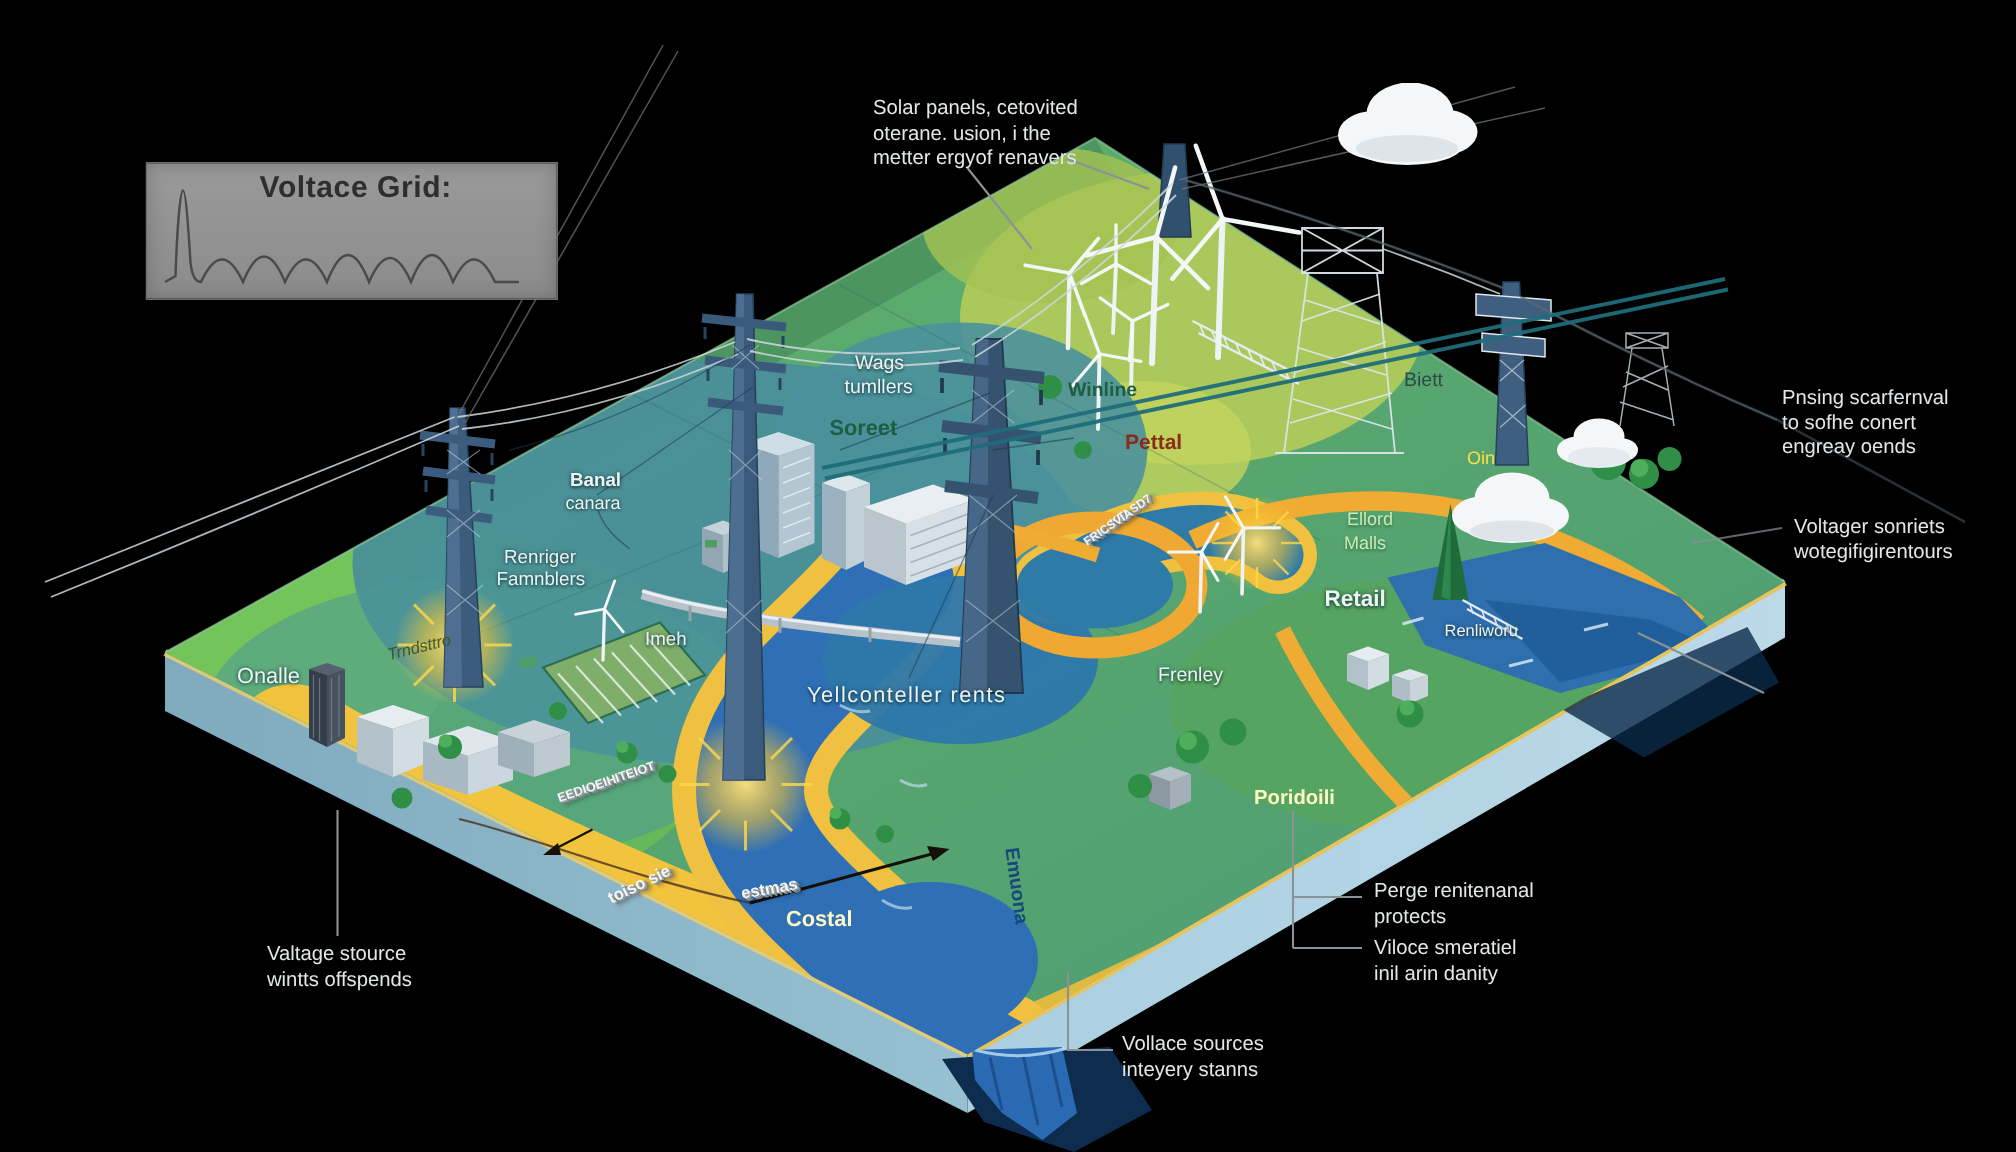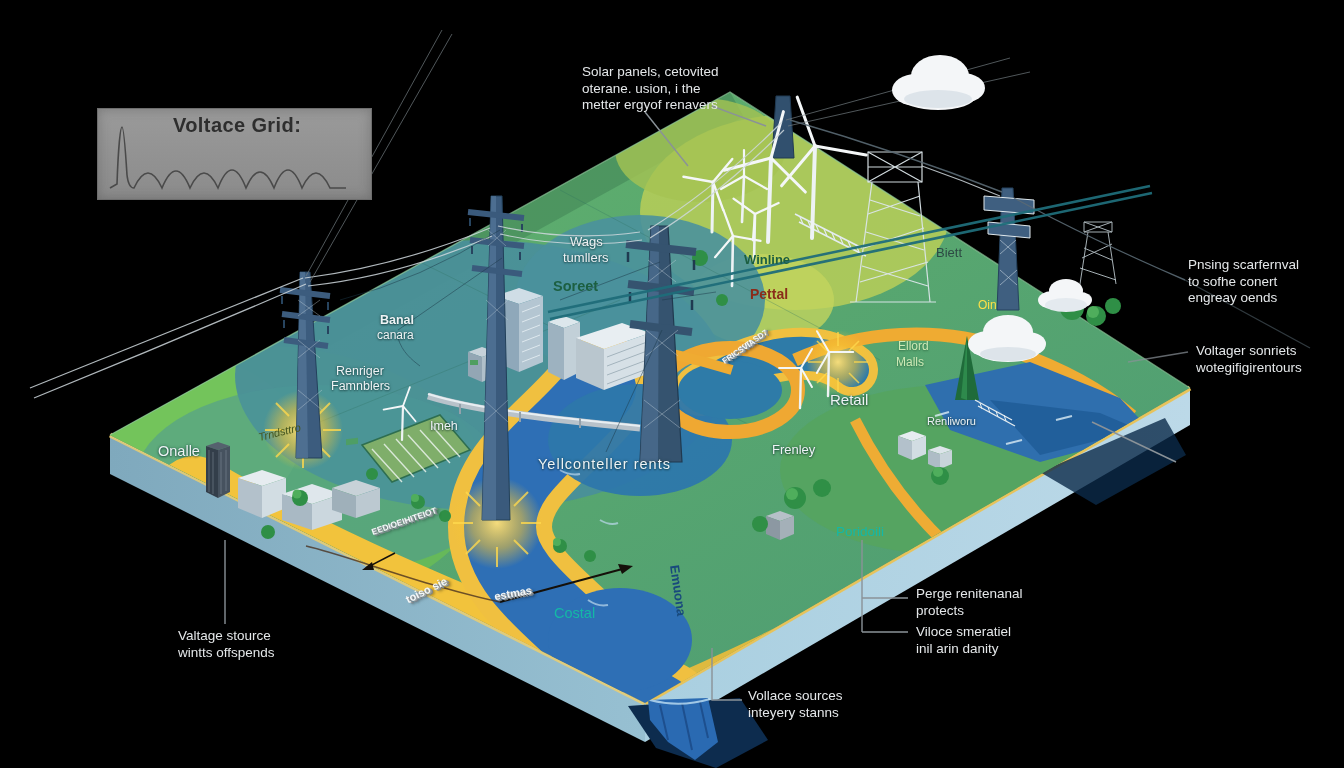--- a/index.html
+++ b/index.html
@@ -14,21 +14,21 @@
     color:#2e2e2e;letter-spacing:.4px;}
   .info-sub{position:absolute;left:88px;top:31px;font-size:11.5px;color:#3f3f3f;line-height:1.3;}
   .info-wave{position:absolute;left:0;top:0;}
   
   .ann{position:absolute;color:#e4e7e9;font-size:13.5px;line-height:1.24;z-index:4;}
   
   .lbl{position:absolute;white-space:nowrap;z-index:3;}
   .lw{color:#eef3f5;text-shadow:0 0 3px rgba(10,50,50,.65),0 1px 2px rgba(0,30,30,.5);}
   .lg{color:#1c5f41;font-weight:bold;}
   .lr{color:#8a2c1a;font-weight:bold;}
-  .lb{color:#14b8a6;font-weight:normal;}
+  .lb{color:#fef9c3;font-weight:bold;}
   .llg{color:#cdeab6;text-shadow:0 1px 2px rgba(20,60,30,.5);}
   .l3d{color:#f4f7f8;font-weight:bold;
        text-shadow:1px 1px 0 #9aa2a6,2px 2px 0 #7c848a,3px 3px 3px rgba(0,0,0,.55);}
 </style>
 </head>
 <body>
 
 <div class="stage">
 
 <svg class="art" width="1344" height="768" viewBox="0 0 1344 768">
@@ -491,34 +491,34 @@
 </div>
 
 <div class="lbl lw" style="left:570px;top:234px;font-size:13px;">Wags</div>
 <div class="lbl lw" style="left:563px;top:250px;font-size:13px;">tumllers</div>
 <div class="lbl lg" style="left:553px;top:278px;font-size:14.5px;">Soreet</div>
 <div class="lbl lw" style="left:380px;top:313px;font-size:12.5px;font-weight:bold;">Banal</div>
 <div class="lbl lw" style="left:377px;top:328px;font-size:12px;">canara</div>
 <div class="lbl lw" style="left:336px;top:364px;font-size:12.5px;">Renriger</div>
 <div class="lbl lw" style="left:331px;top:379px;font-size:12.5px;">Famnblers</div>
 <div class="lbl lw" style="left:430px;top:419px;font-size:12.5px;text-align:right;">Imeh</div>
-<div class="lbl lg" style="left:744px;top:252px;font-size:13px;">Winline</div>
+<div class="lbl lg" style="left:712px;top:252px;font-size:13px;">Winline</div>
 <div class="lbl lr" style="left:750px;top:286px;font-size:14px;">Pettal</div>
 <div class="lbl" style="left:936px;top:245px;font-size:13px;color:#2d4a44;text-align:center;">Biett</div>
 <div class="lbl" style="left:978px;top:298px;font-size:12px;color:#fde047;">Oin</div>
 <div class="lbl llg" style="left:898px;top:339px;font-size:12px;">Ellord</div>
 <div class="lbl llg" style="left:896px;top:355px;font-size:12px;">Malls</div>
-<div class="lbl lw" style="left:830px;top:391px;font-size:15px;font-weight:normal;text-align:center;">Retail</div>
-<div class="lbl lw" style="left:927px;top:415px;font-size:11px;">Renliworu</div>
+<div class="lbl lw" style="left:883px;top:391px;font-size:15px;font-weight:bold;text-align:center;">Retail</div>
+<div class="lbl lw" style="left:963px;top:415px;font-size:11px;">Renliworu</div>
 <div class="lbl lw" style="left:772px;top:442px;font-size:13px;">Frenley</div>
 <div class="lbl lw" style="left:538px;top:456px;font-size:14.5px;letter-spacing:1px;">Yellconteller rents</div>
 <div class="lbl lb" style="left:836px;top:524px;font-size:13.5px;">Poridoili</div>
 <div class="lbl lw" style="left:158px;top:443px;font-size:14.5px;">Onalle</div>
 <div class="lbl" style="left:258px;top:426px;font-size:11px;color:#46571f;font-style:italic;transform:rotate(-14deg);">Trndsttro</div>
-<div class="lbl lb" style="left:554px;top:605px;font-size:14.5px;">Costal</div>
+<div class="lbl lb" style="left:524px;top:605px;font-size:14.5px;">Costal</div>
 <div class="lbl l3d" style="left:404px;top:584px;font-size:11px;transform:rotate(-26deg);">toiso sie</div>
 <div class="lbl l3d" style="left:494px;top:587px;font-size:11px;transform:rotate(-10deg);">estmas</div>
 <div class="lbl l3d" style="left:370px;top:516px;font-size:8.5px;transform:rotate(-19deg);">EEDIOEIHITEIOT</div>
 <div class="lbl l3d" style="left:738px;top:336px;font-size:8px;transform:rotate(-34deg);">KELSD7</div>
 <div class="lbl l3d" style="left:720px;top:347px;font-size:8px;transform:rotate(-34deg);">FRICSVIA</div>
 <div class="lbl" style="left:682px;top:564px;font-size:13px;color:#18497c;font-weight:bold;transform:rotate(82deg);transform-origin:0 0;">Emuona</div>
 
 </div>
 
 </body></html>

